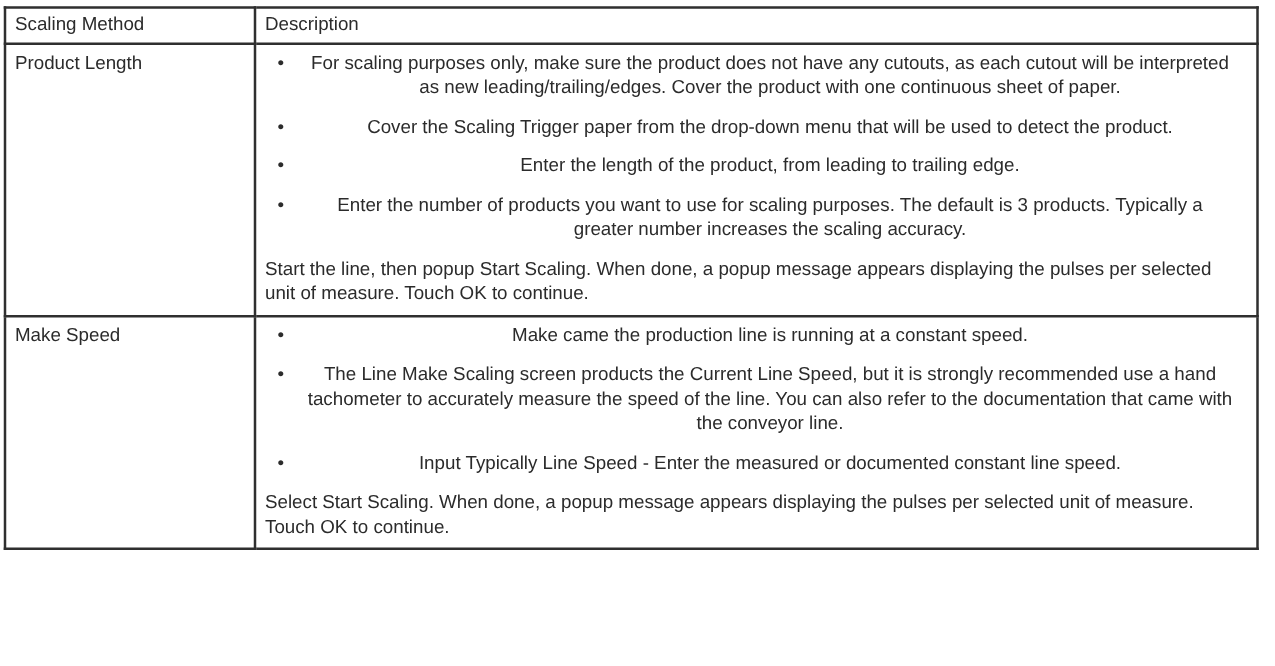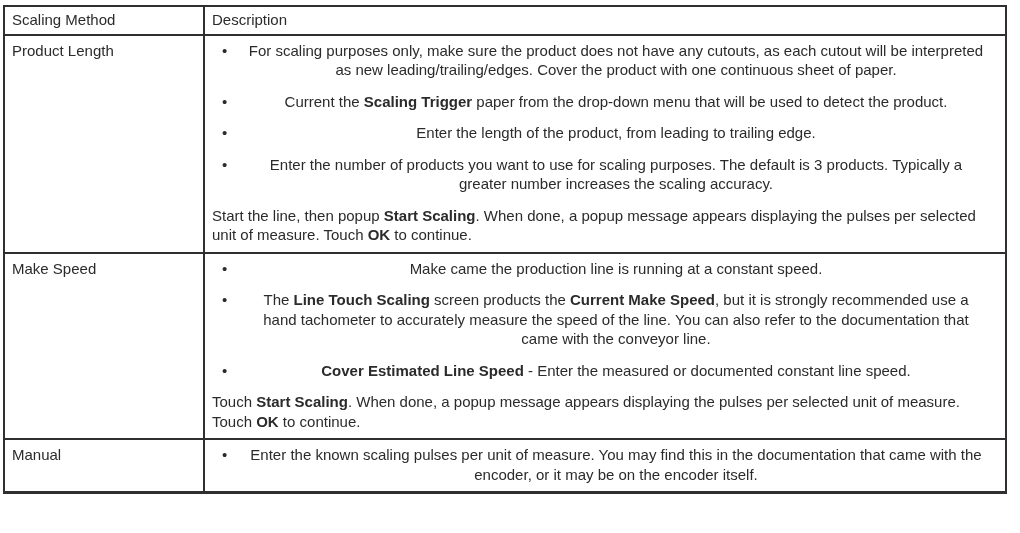--- a/index.html
+++ b/index.html
@@ -47,21 +47,21 @@
   .item { margin: 0 0 12px 0; }
   .item:last-child { margin-bottom: 3px; }
   .bullet-item { display: flex; }
   .bullet-marker {
     flex: 0 0 33px;
     box-sizing: border-box;
     padding-left: 10px;
   }
   .item-text { flex: 1 1 auto; text-align: center; }
   .paragraph-item { }
-  b.seg { font-weight: bold; }
+  b.seg { font-weight: normal; }
 </style>
 </head>
 <body>
 
 <table class="doc-table">
   <colgroup>
     <col class="method-col">
     <col class="desc-col">
   </colgroup>
   <thead>
@@ -73,21 +73,21 @@
   <tbody>
       <tr>
         <td class="method-cell">Product Length</td>
         <td class="desc-cell">
           <div class="item bullet-item">
             <span class="bullet-marker">•</span>
             <span class="item-text"><span class="seg">For scaling purposes only, make sure the product does not have any cutouts, as each cutout will be interpreted as new leading/trailing/edges. Cover the product with one continuous sheet of paper.</span></span>
           </div>
           <div class="item bullet-item">
             <span class="bullet-marker">•</span>
-            <span class="item-text"><span class="seg">Current the </span><b class="seg">Scaling Trigger</b><span class="seg"> paper from the drop-down menu that will be used to detect the product.</span></span>
+            <span class="item-text"><span class="seg">Cover the </span><b class="seg">Scaling Trigger</b><span class="seg"> paper from the drop-down menu that will be used to detect the product.</span></span>
           </div>
           <div class="item bullet-item">
             <span class="bullet-marker">•</span>
             <span class="item-text"><span class="seg">Enter the length of the product, from leading to trailing edge.</span></span>
           </div>
           <div class="item bullet-item">
             <span class="bullet-marker">•</span>
             <span class="item-text"><span class="seg">Enter the number of products you want to use for scaling purposes. The default is 3 products. Typically a greater number increases the scaling accuracy.</span></span>
           </div>
           <div class="item paragraph-item"><span class="seg">Start the line, then popup </span><b class="seg">Start Scaling</b><span class="seg">. When done, a popup message appears displaying the pulses per selected unit of measure. Touch </span><b class="seg">OK</b><span class="seg"> to continue.</span></div>
@@ -95,32 +95,23 @@
       </tr>
       <tr>
         <td class="method-cell">Make Speed</td>
         <td class="desc-cell">
           <div class="item bullet-item">
             <span class="bullet-marker">•</span>
             <span class="item-text"><span class="seg">Make came the production line is running at a constant speed.</span></span>
           </div>
           <div class="item bullet-item">
             <span class="bullet-marker">•</span>
-            <span class="item-text"><span class="seg">The </span><b class="seg">Line Touch Scaling</b><span class="seg"> screen products the </span><b class="seg">Current Make Speed</b><span class="seg">, but it is strongly recommended use a hand tachometer to accurately measure the speed of the line. You can also refer to the documentation that came with the conveyor line.</span></span>
+            <span class="item-text"><span class="seg">The </span><b class="seg">Line Make Scaling</b><span class="seg"> screen products the </span><b class="seg">Current Line Speed</b><span class="seg">, but it is strongly recommended use a hand tachometer to accurately measure the speed of the line. You can also refer to the documentation that came with the conveyor line.</span></span>
           </div>
           <div class="item bullet-item">
             <span class="bullet-marker">•</span>
-            <span class="item-text"><b class="seg">Cover Estimated Line Speed</b><span class="seg"> - Enter the measured or documented constant line speed.</span></span>
+            <span class="item-text"><b class="seg">Input Typically Line Speed</b><span class="seg"> - Enter the measured or documented constant line speed.</span></span>
           </div>
-          <div class="item paragraph-item"><span class="seg">Touch </span><b class="seg">Start Scaling</b><span class="seg">. When done, a popup message appears displaying the pulses per selected unit of measure. Touch </span><b class="seg">OK</b><span class="seg"> to continue.</span></div>
-        </td>
-      </tr>
-      <tr class="last-row">
-        <td class="method-cell">Manual</td>
-        <td class="desc-cell">
-          <div class="item bullet-item">
-            <span class="bullet-marker">•</span>
-            <span class="item-text"><span class="seg">Enter the known scaling pulses per unit of measure. You may find this in the documentation that came with the encoder, or it may be on the encoder itself.</span></span>
-          </div>
+          <div class="item paragraph-item"><span class="seg">Select </span><b class="seg">Start Scaling</b><span class="seg">. When done, a popup message appears displaying the pulses per selected unit of measure. Touch </span><b class="seg">OK</b><span class="seg"> to continue.</span></div>
         </td>
       </tr>
     </tbody>
 </table>
 
 </body></html>

